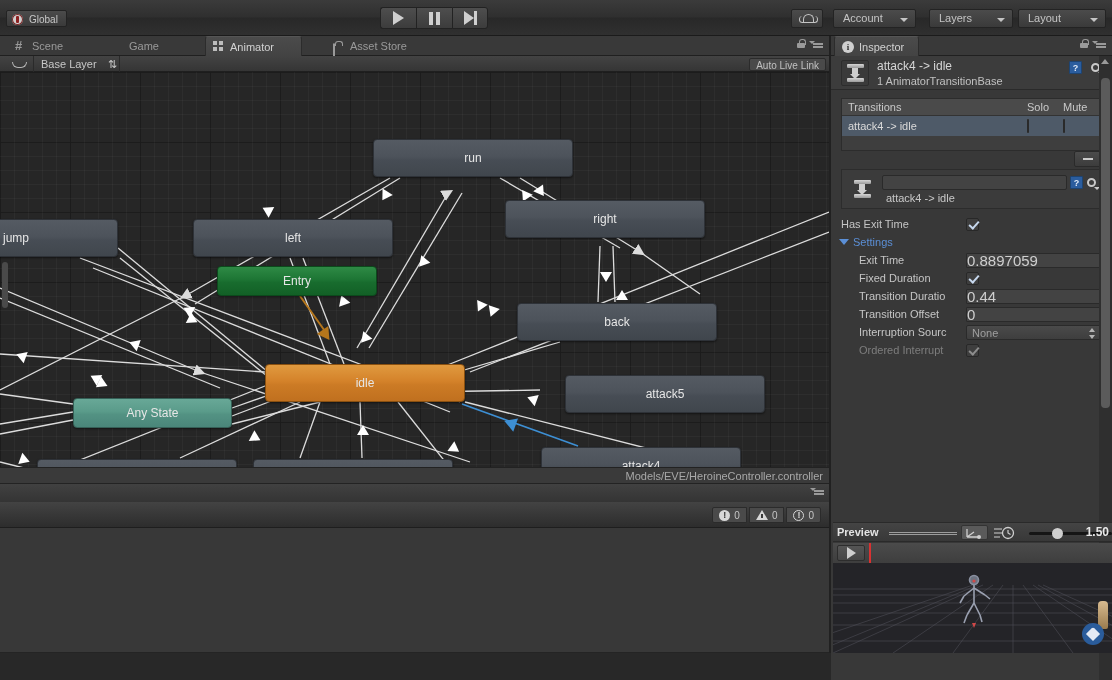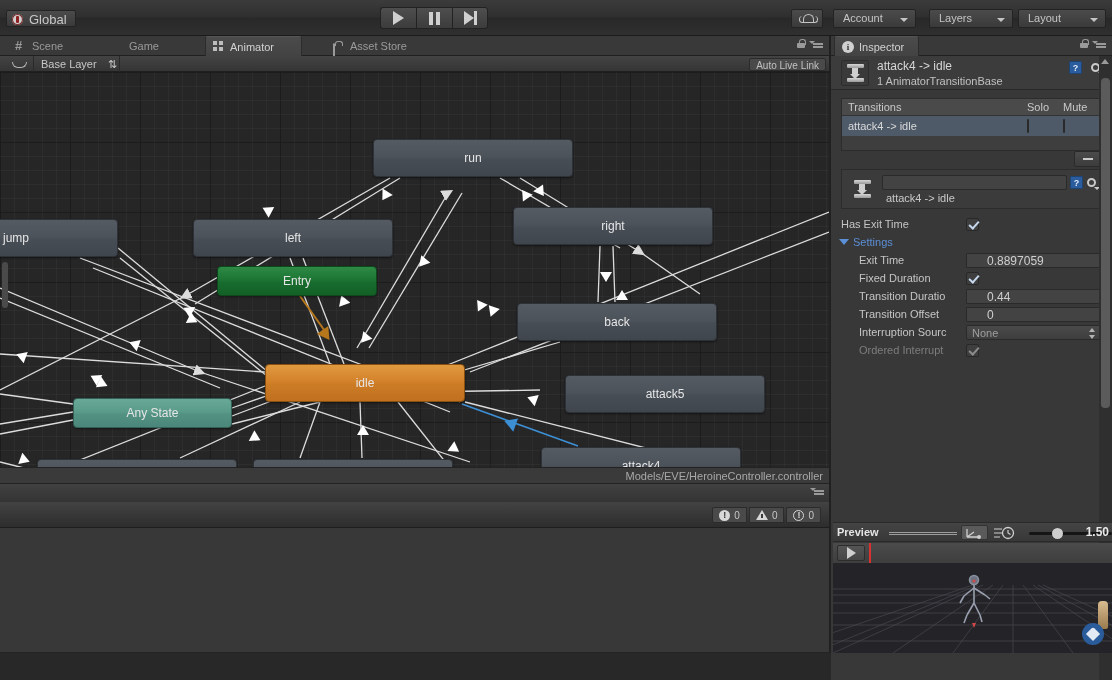--- a/index.html
+++ b/index.html
@@ -17,21 +17,21 @@
   .toolbar {
     position: absolute; left: 0; top: 0; width: 1112px; height: 36px;
     background: linear-gradient(to bottom, #3b3b3b 0%, #2f2f2f 48%, #282828 52%, #303030 100%);
     border-bottom: 1px solid #1b1b1b;
   }
   .btn-global {
     position: absolute; left: 6px; top: 10px; height: 17px;
     padding: 0 8px 0 22px; line-height: 17px;
     background: linear-gradient(to bottom,#4b4b4b,#3a3a3a);
     border: 1px solid #232323; border-radius: 2px;
-    color: #c8c8c8; font-size: 13px; white-space: nowrap;
+    color: #c8c8c8; font-size: 10px; white-space: nowrap;
   }
   .btn-global .g-ico {
     position: absolute; left: 5px; top: 3px; width: 11px; height: 11px;
     border-radius: 50%; background: #cfcfcf;
     box-shadow: inset 0 0 0 1px #7b2a2a;
   }
   .btn-global .g-ico::after{
     content:""; position:absolute; left:4px; top:2px; width:3px;height:7px;
     background:#8d2020; border-radius:1px;
   }
@@ -271,21 +271,21 @@
   .prop-label.dim{color:#7d7d7d;}
   .cbx{width:13px;height:13px;background:#3e3e3e;border:1px solid #282828;border-radius:2px;position:relative;}
   .cbx.on::after{
     content:"";position:absolute;left:3.5px;top:0px;width:4px;height:8px;
     border:solid #c7d8ee;border-width:0 2px 2px 0;transform:rotate(42deg);
   }
   .cbx.dim.on::after{border-color:#8d8d8d;}
   .prop-val{
     flex:1;margin-right:10px;height:15px;line-height:14px;
     background:#434343;border:1px solid #2a2a2a;border-radius:1px;
-    font-size:12px;color:#cfcfcf;padding-left:20px;
+    font-size:15px;color:#cfcfcf;padding-left:0;
   }
   .settings-row{height:18px;padding-left:8px;display:flex;align-items:center;gap:4px;}
   .settings-row .tri{width:0;height:0;border-left:5px solid transparent;border-right:5px solid transparent;border-top:6px solid #5b8fd6;}
   .settings-row .lbl{font-size:11px;color:#5b8fd6;}
   .dropdown{
     flex:1;margin-right:10px;height:15px;line-height:14px;position:relative;
     background:linear-gradient(to bottom,#4a4a4a,#3e3e3e);border:1px solid #2a2a2a;border-radius:2px;
     font-size:11px;color:#9f9f9f;padding-left:5px;
   }
   .dropdown .ud{position:absolute;right:5px;top:2px;width:7px;height:11px;}
@@ -517,21 +517,21 @@
 
       <div class="node grey" style="left:373px;top:67px;width:200px;height:38px;">
           <span>run</span>
         </div>
       <div class="node grey" style="left:-54px;top:147px;width:172px;height:38px;justify-content:flex-start;padding-left:56px;">
           <span>jump</span>
         </div>
       <div class="node grey" style="left:193px;top:147px;width:200px;height:38px;">
           <span>left</span>
         </div>
-      <div class="node grey" style="left:505px;top:135px;width:200px;height:38px;margin-left:8px;">
+      <div class="node grey" style="left:505px;top:128px;width:200px;height:38px;">
           <span>right</span>
         </div>
       <div class="node green" style="left:217px;top:194px;width:160px;height:30px;">
           <span>Entry</span>
         </div>
       <div class="node grey" style="left:517px;top:231px;width:200px;height:38px;">
           <span>back</span>
         </div>
       <div class="node orange" style="left:265px;top:292px;width:200px;height:38px;">
           <span>idle</span>

